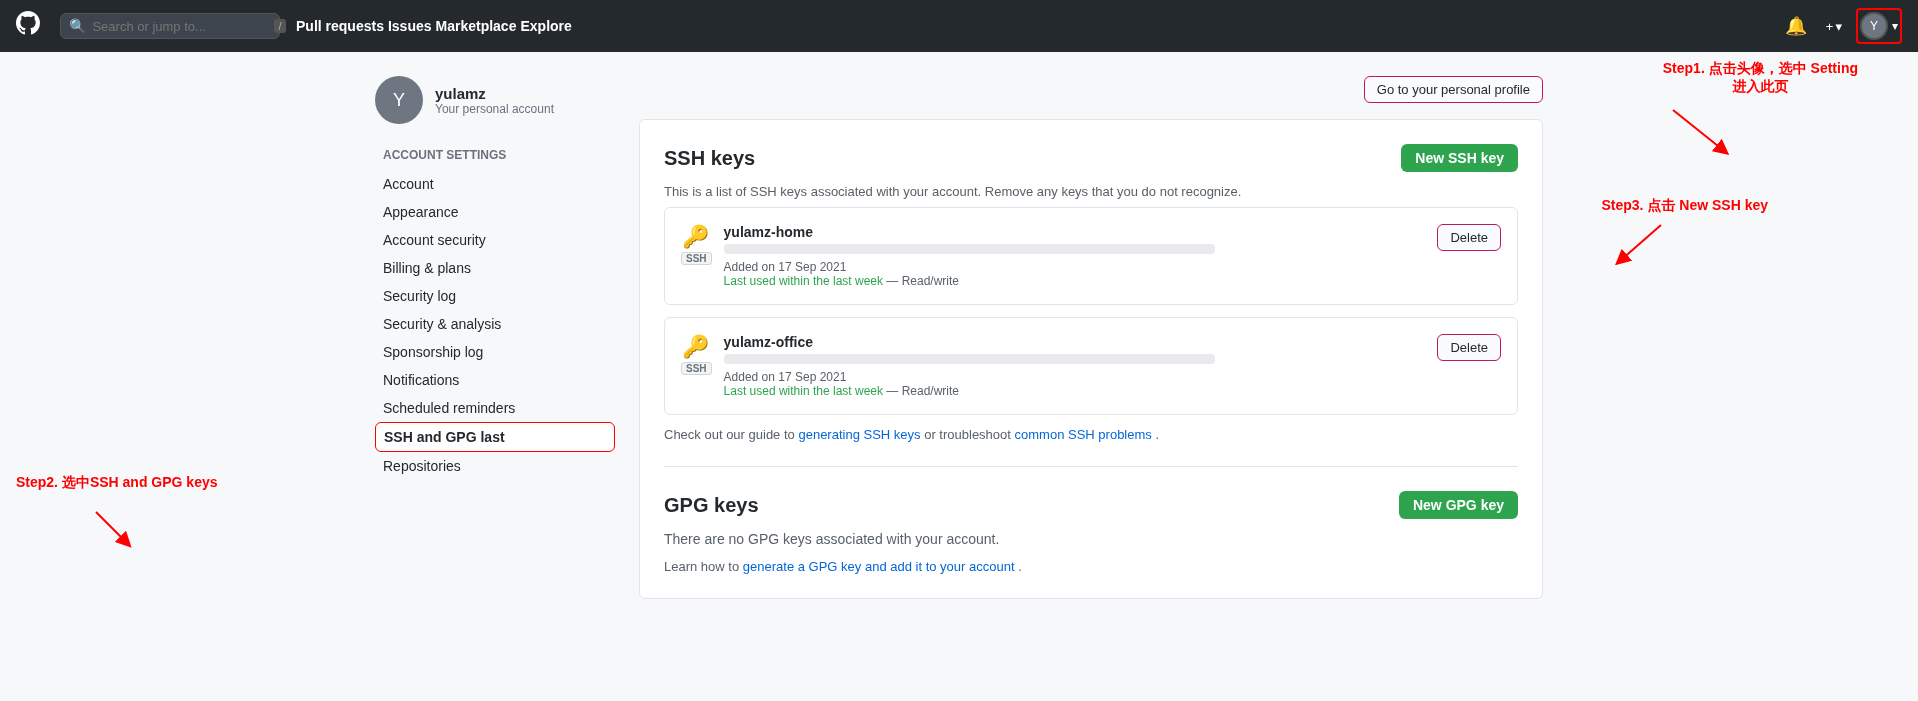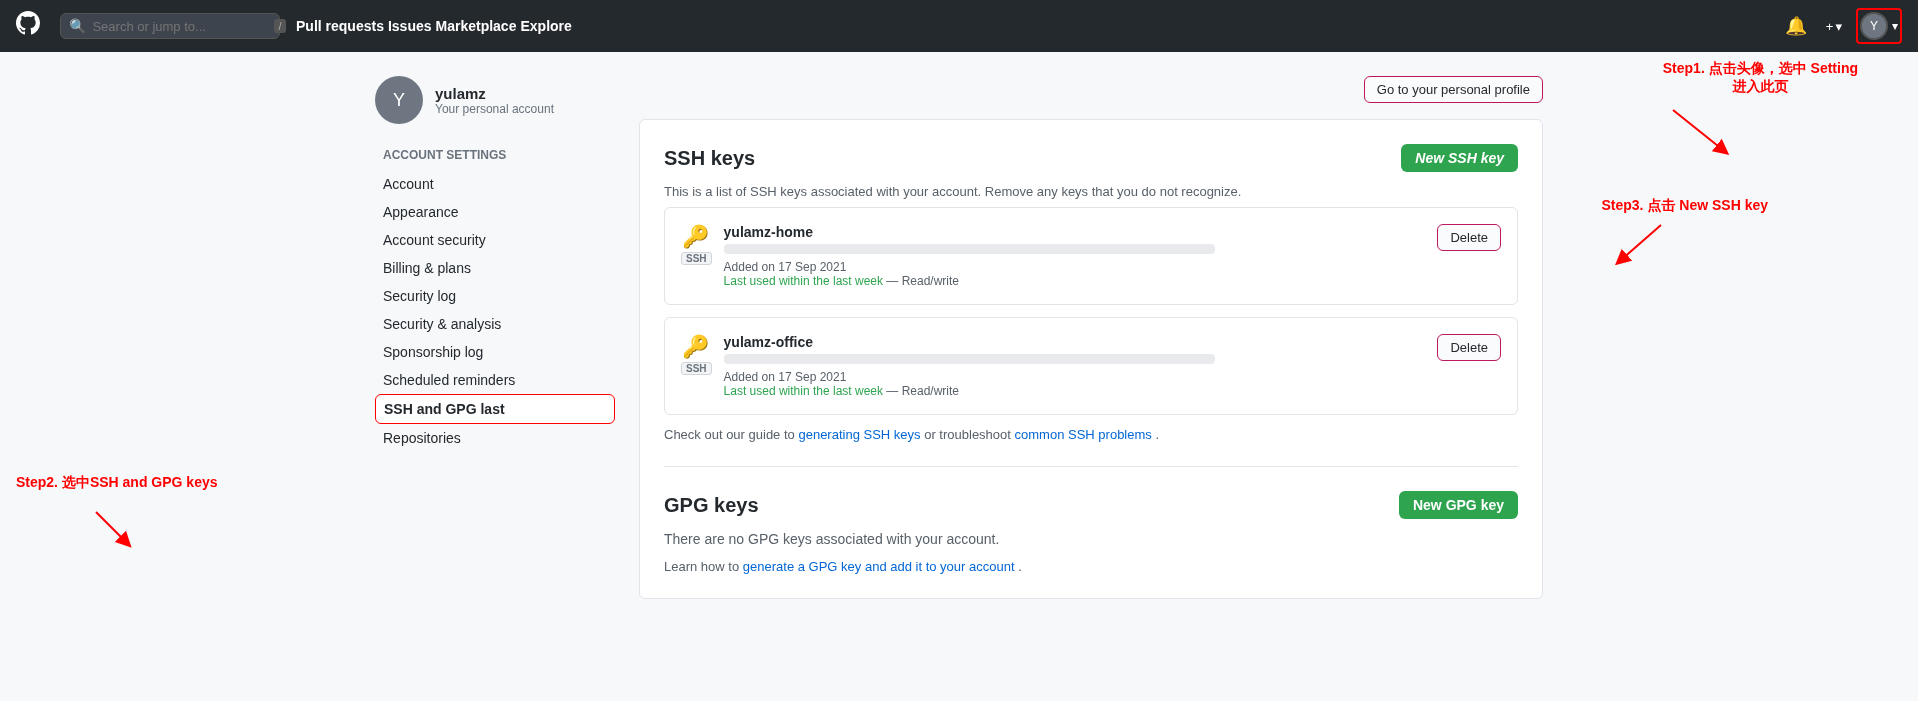--- a/index.html
+++ b/index.html
@@ -88,21 +88,20 @@
       border-radius: 50%;
       background: #6e7681;
       cursor: pointer;
       border: 2px solid #555;
       display: flex; align-items: center; justify-content: center;
       color: #fff; font-size: 12px;
     }
     .highlight-box {
       border: 2px solid red;
       border-radius: 4px;
-      font-style: italic;
     }
     .avatar-wrapper {
       display: flex;
       align-items: center;
       gap: 4px;
     }
 
     
     .main-layout {
       max-width: 1200px;
@@ -364,20 +363,21 @@
 
       <div class="sidebar-section-title">Account settings</div>
 
       <a class="sidebar-item">Account</a>
       <a class="sidebar-item">Appearance</a>
       <a class="sidebar-item">Account security</a>
       <a class="sidebar-item">Billing &amp; plans</a>
       <a class="sidebar-item">Security log</a>
       <a class="sidebar-item">Security &amp; analysis</a>
       <a class="sidebar-item">Sponsorship log</a>
+      <a class="sidebar-item">Notifications</a>
       <a class="sidebar-item">Scheduled reminders</a>
       <a class="sidebar-item active">SSH and GPG last</a>
       <a class="sidebar-item">Repositories</a>
     </div>
 
     <div style="flex:1;">
 
       <div class="profile-link-area">
         <button class="btn-default">Go to your personal profile</button>
       </div>

